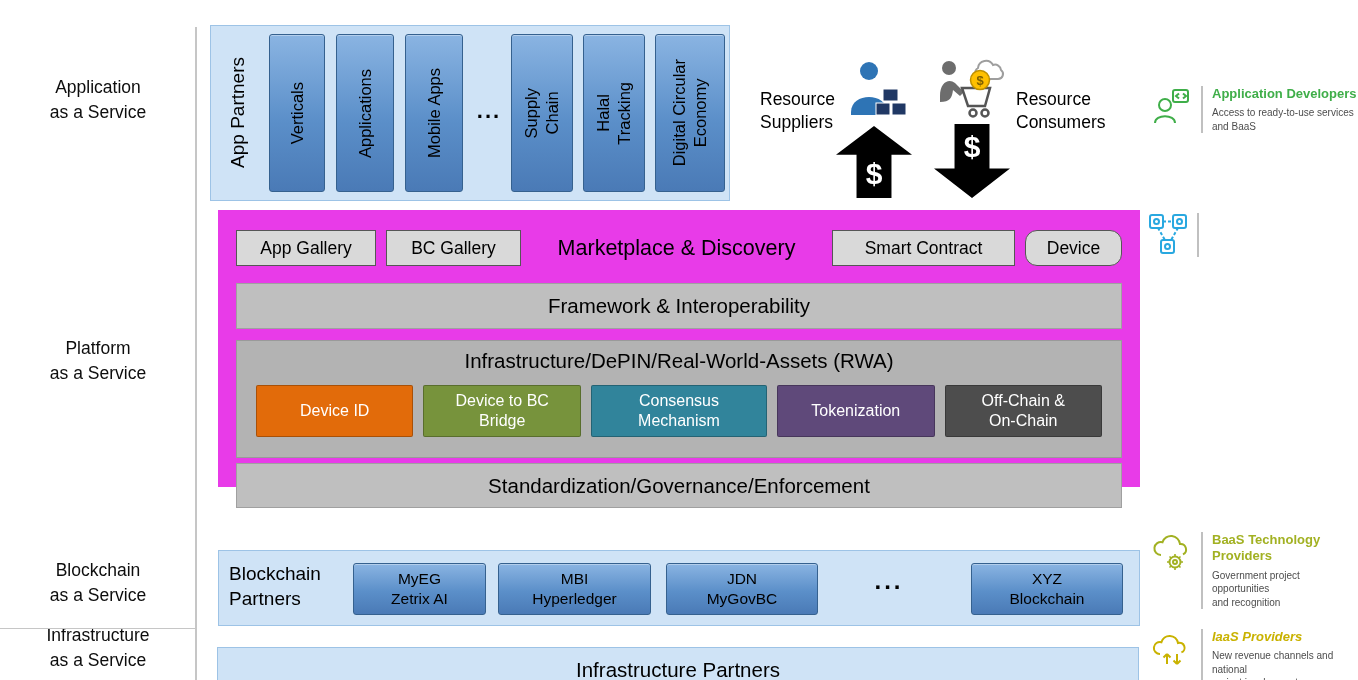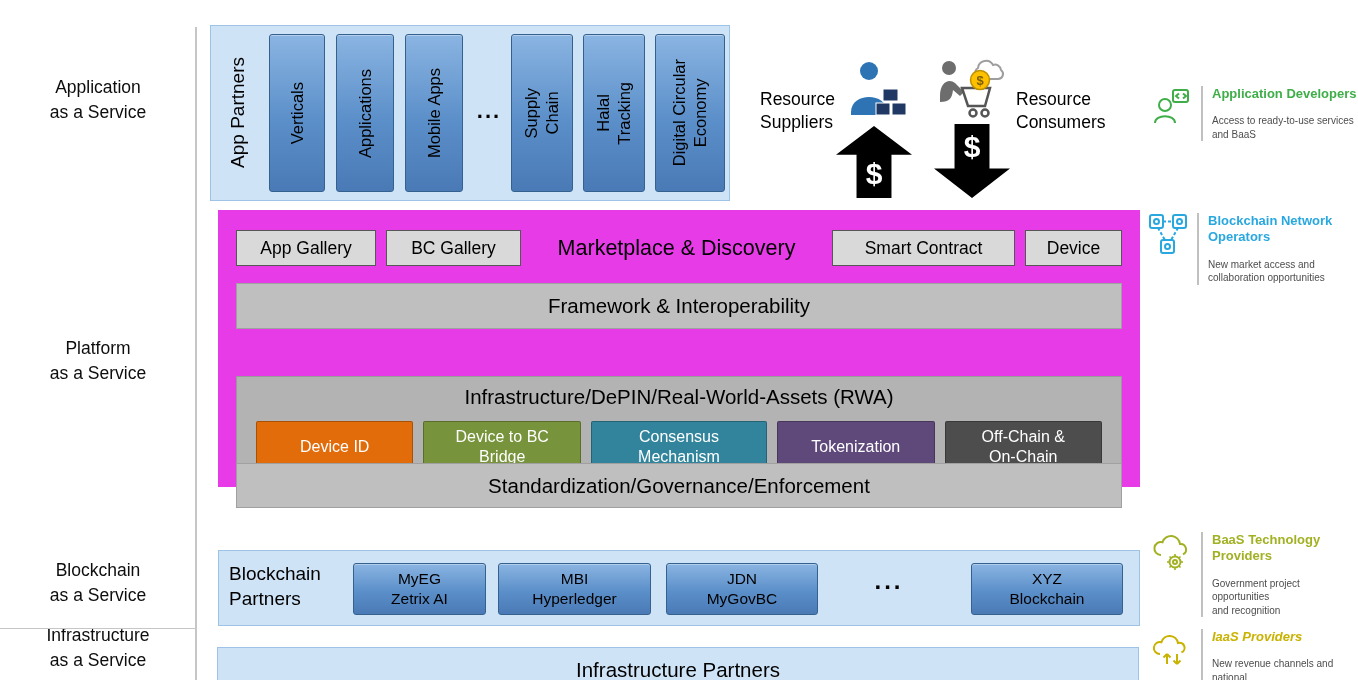--- a/index.html
+++ b/index.html
@@ -42,21 +42,21 @@
   
   .platform-box{position:absolute;left:218px;top:210px;width:922px;height:277px;background:#e83be8;}
   .mkt-row{position:absolute;left:18px;top:19px;width:886px;height:38px;display:flex;
            align-items:center;gap:10px;}
   .gray-chip{height:36px;display:flex;align-items:center;justify-content:center;background:#d9d9d9;
              border:1.5px solid #565656;font-size:17.5px;box-sizing:border-box;}
   .mkt-title{flex:1;text-align:center;font-size:21.5px;}
   .gray-bar{position:absolute;left:18px;width:886px;background:#bfbfbf;border:1px solid #a0a0a0;
             display:flex;align-items:center;justify-content:center;font-size:20.5px;box-sizing:border-box;}
   .rwa-box{position:absolute;left:18px;top:130px;width:886px;height:118px;background:#b3b3b3;
-           border:1px solid #9a9a9a;box-sizing:border-box;margin-top:36px;}
+           border:1px solid #9a9a9a;box-sizing:border-box;}
   .rwa-title{margin-top:8px;text-align:center;font-size:20.5px;}
   .rwa-row{position:absolute;left:19px;top:44px;width:846px;height:52px;display:flex;gap:10px;}
   .rwa-chip{flex:1;display:flex;align-items:center;justify-content:center;color:#fff;font-size:16px;
             line-height:1.25;text-align:center;white-space:pre-line;border-radius:2px;
             border:1px solid rgba(0,0,0,.25);box-sizing:border-box;}
   .rwa-chip.wide{flex:1.12;}
   .mbi{position:absolute;left:0;top:301px;width:100%;text-align:center;color:#fff;font-size:26px;
        font-weight:500;letter-spacing:1px;}
 
   
@@ -74,21 +74,21 @@
   
   .iaas-bar{position:absolute;left:217px;top:633px;width:922px;height:45px;background:#cfe3f6;
             border:1.5px solid #9dc3e6;display:flex;align-items:center;justify-content:center;
             font-size:20.5px;box-sizing:border-box;margin-top:14px;}
 
   
   .annotation{position:absolute;display:flex;gap:9px;align-items:flex-start;}
   .ann-icon{flex:0 0 40px;width:40px;line-height:0;}
   .ann-sep{width:0;align-self:stretch;border-left:2px solid #c0c0c0;min-height:40px;}
   .ann-title{font-size:13px;font-weight:bold;line-height:1.25;white-space:pre-line;}
-  .ann-sub{margin-top:12px;font-size:10px;line-height:1.35;color:#4d4d4d;white-space:pre-line;}
+  .ann-sub{margin-top:4px;font-size:10px;line-height:1.35;color:#4d4d4d;white-space:pre-line;}
 </style>
 </head>
 <body>
 
 <div class="layer-label" style="top:75px;">Application
 as a Service</div>
 <div class="layer-label" style="top:336px;">Platform
 as a Service</div>
 <div class="layer-label" style="top:558px;">Blockchain
 as a Service</div>
@@ -165,21 +165,21 @@
 
 <div class="res-label" style="left:1016px;top:88px;">Resource
 Consumers</div>
 
 <div class="platform-box">
   <div class="mkt-row">
     <div class="gray-chip" style="width:140px;">App Gallery</div>
     <div class="gray-chip" style="width:135px;">BC Gallery</div>
     <div class="mkt-title">Marketplace &amp; Discovery</div>
     <div class="gray-chip" style="width:183px;">Smart Contract</div>
-    <div class="gray-chip" style="width:97px;">Device</div>
+    <div class="gray-chip" style="width:97px;border-radius:12px;">Device</div>
   </div>
 
   <div class="gray-bar" style="top:73px;height:46px;">Framework &amp; Interoperability</div>
 
   <div class="rwa-box">
     <div class="rwa-title">Infrastructure/DePIN/Real-World-Assets (RWA)</div>
     <div class="rwa-row">
       <div class="rwa-chip" style="background-color: rgb(226, 107, 10);">Device ID</div>
       <div class="rwa-chip" style="background-color: rgb(119, 147, 60);">Device to BC
 Bridge</div>
@@ -239,26 +239,20 @@
           <circle cx="8.5" cy="8.5" r="2.5"></circle>
         <rect x="25" y="2" width="13" height="13" rx="2"></rect>
           <circle cx="31.5" cy="8.5" r="2.5"></circle>
         <rect x="13" y="27" width="13" height="13" rx="2"></rect>
           <circle cx="19.5" cy="33.5" r="2.5"></circle>
         <path d="M15 8.5h10M10 15l7 12M30 15l-7 12" stroke-dasharray="3 2"></path>
       </g>
     </svg>
   </span>
   <span class="ann-sep"></span>
-  <span class="ann-text">
-    <div class="ann-title" style="color: rgb(41, 168, 224);">Blockchain Network
-Operators</div>
-    <div class="ann-sub">New market access and
-collaboration opportunities</div>
-  </span>
 </div>
 
 <div class="annotation" style="left:1152px;top:532px;">
   <span class="ann-icon" style="color: rgb(162, 177, 34);">
     <svg width="40" height="42" viewBox="0 0 40 42">
       <g fill="none" stroke="currentColor" stroke-width="2">
         <path d="M9 23a6.5 6.5 0 1 1 1.5-12.8A9 9 0 0 1 28 12a5.5 5.5 0 0 1 3 10.4"></path>
         <circle cx="23" cy="30" r="5.5"></circle>
         <circle cx="23" cy="30" r="2"></circle>
         <path d="M23 22v2.5M23 35.5V38M15 30h2.5M28.5 30H31M17.5 24.5l1.8 1.8M28.5 35.5l-1.8-1.8M17.5 35.5l1.8-1.8M28.5 24.5l-1.8 1.8" stroke-width="1.6"></path>

